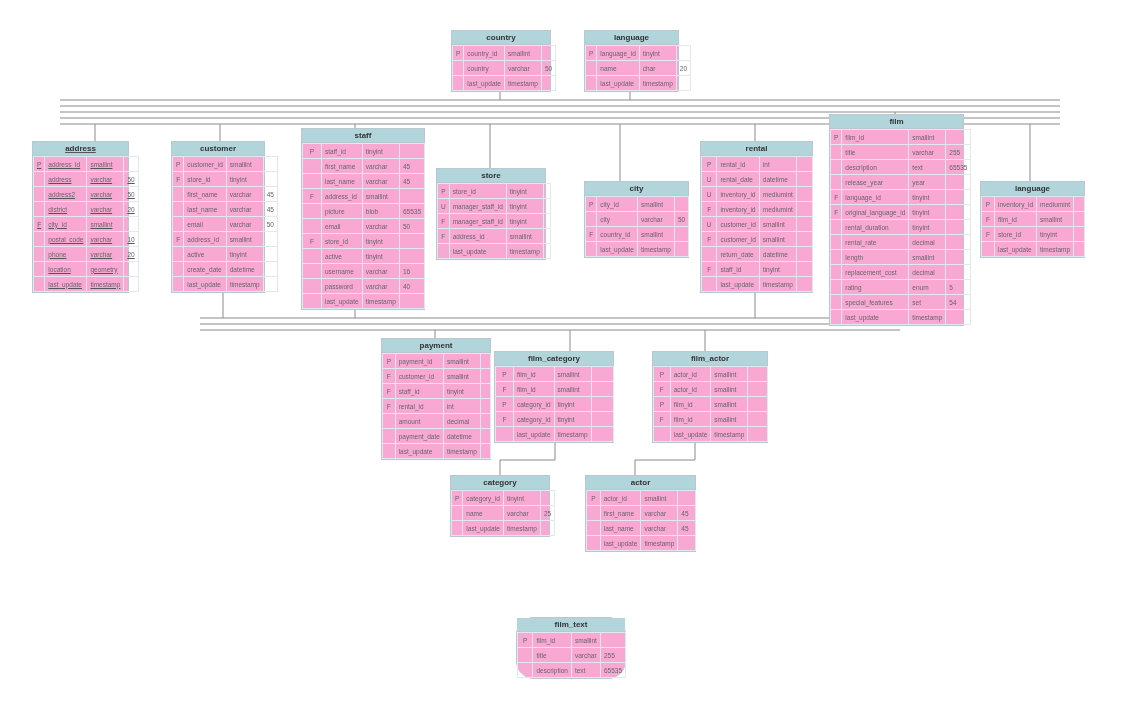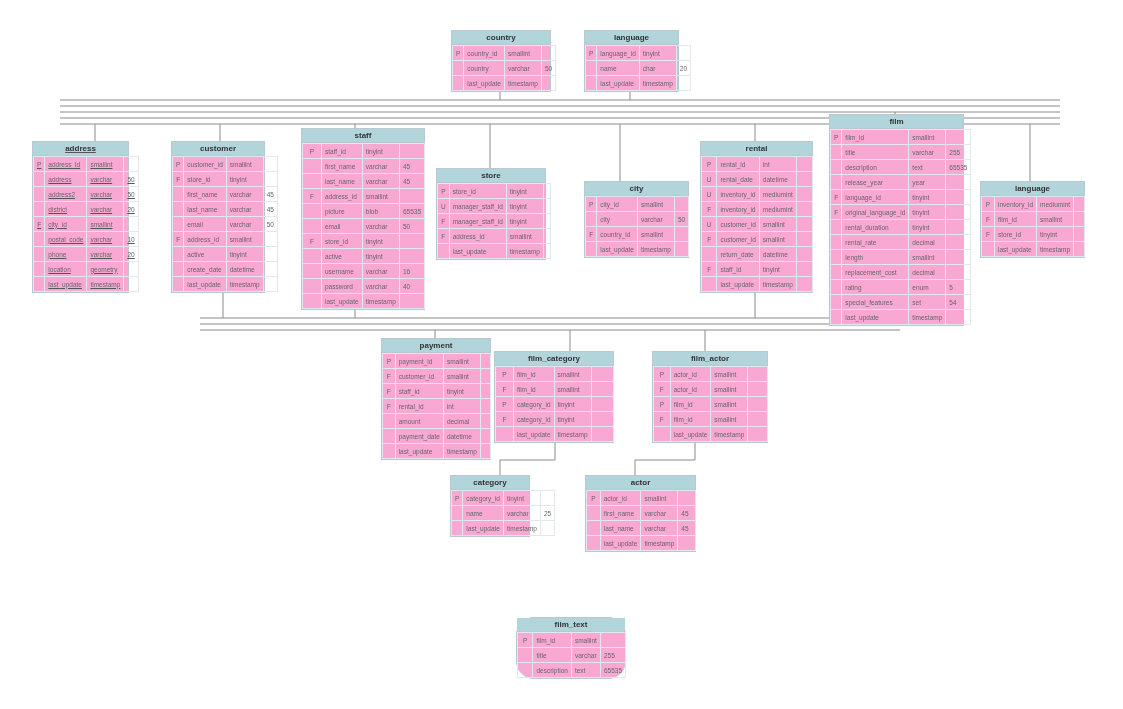--- a/index.html
+++ b/index.html
@@ -683,21 +683,21 @@
           <div class="cell sizecol"></div>
         </div>
         <div class="row">
           <div class="cell keycol"></div>
           <div class="cell namecol">last_update</div>
           <div class="cell typecol">timestamp</div>
           <div class="cell sizecol"></div>
         </div>
       </div>
     </div>
-    <div class="table-box" style="left: 450px; top: 475px; width: 80px;">
+    <div class="table-box" style="left: 450px; top: 475px; width: 100px;">
       <div class="table-header">category</div>
       <div class="table-body">
         <div class="row">
           <div class="cell keycol">P</div>
           <div class="cell namecol">category_id</div>
           <div class="cell typecol">tinyint</div>
           <div class="cell sizecol"></div>
         </div>
         <div class="row">
           <div class="cell keycol"></div>

